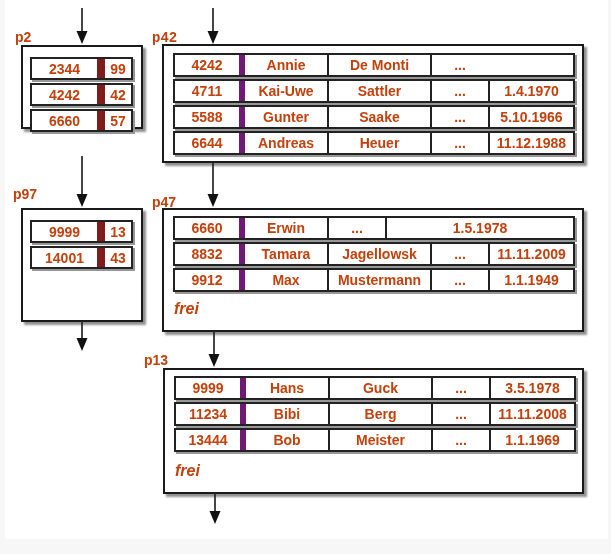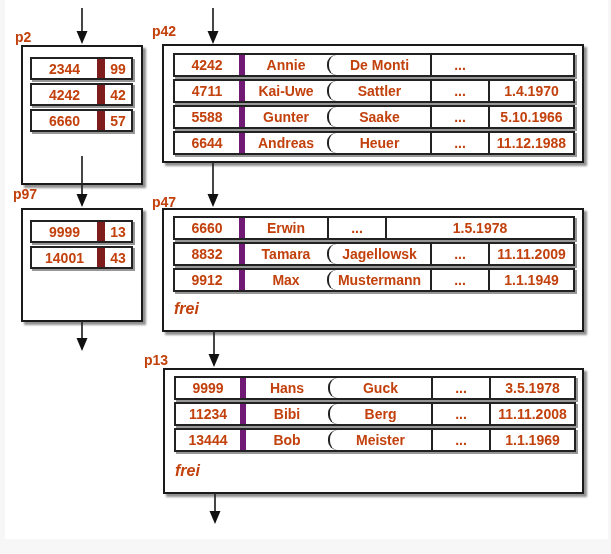--- a/index.html
+++ b/index.html
@@ -22,46 +22,46 @@
   .ic.k{width:65px;}
   .ic.v{flex:1;border-left:8px solid #7f1d1d;}
 
   
   .drow{display:flex;width:402px;height:24px;box-sizing:border-box;margin-bottom:2px;
         border:2px solid #222;box-shadow:2px 2px 0 #979797;background:#fff;}
   .dc{display:flex;align-items:center;justify-content:center;box-sizing:border-box;
       font-size:14px;font-weight:bold;white-space:nowrap;overflow:hidden;}
   .c1{width:64px;}
   .c2{width:88px;border-left:6px solid #701a75;}
-  .c3{width:103px;border-left:2px solid #222;border-radius:9px;}
+  .c3{width:103px;border-left:2px solid #222;}
   .c4{width:58px;border-left:2px solid #222;}
   .c5{flex:1;border-left:2px solid #222;}
 
   .frei{position:absolute;left:10px;bottom:14px;font-size:16px;font-style:italic;
         font-weight:600;line-height:14px;}
 
   svg.arrows{position:absolute;left:0;top:0;pointer-events:none;}
   svg.arrows line{stroke:#252525;stroke-width:1.7;}
   svg.arrows polygon{fill:#111;}
 </style>
 </head>
 <body>
 
 <div class="canvas">
   <div class="strip strip-left"></div>
   <div class="strip strip-bottom"></div>
   <div class="strip strip-right"></div>
 
   <div class="page-label" style="left:15px;top:30px;">p2</div>
-  <div class="page-label" style="left:152px;top:24px;">p42</div>
+  <div class="page-label" style="left:152px;top:31px;font-family:Liberation Mono, monospace;">p42</div>
   <div class="page-label" style="left:13px;top:187px;">p97</div>
   <div class="page-label" style="left:152px;top:195px;">p47</div>
   <div class="page-label" style="left:144px;top:353px;">p13</div>
 
-  <div class="page-box" style="left:21px;top:45px;width:122px;height:140px;">
+  <div class="page-box" style="left:21px;top:45px;width:122px;height:84px;">
     <div class="inner" style="left:7px;top:10px;">
       <div class="irow">
         <div class="ic k">2344</div>
         <div class="ic v">99</div>
       </div>
       <div class="irow">
         <div class="ic k">4242</div>
         <div class="ic v">42</div>
       </div>
       <div class="irow">

